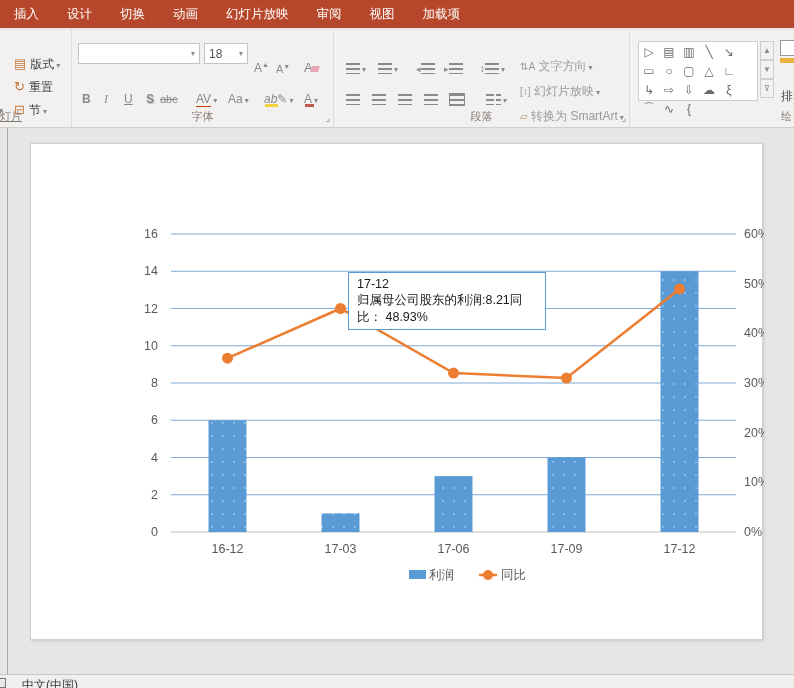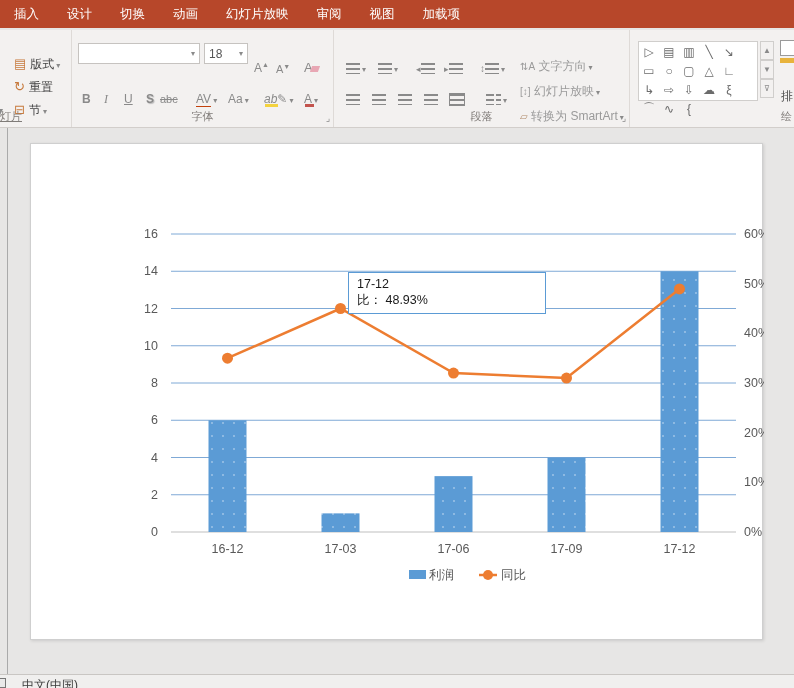--- a/index.html
+++ b/index.html
@@ -203,20 +203,21 @@
           <circle cx="648.5" cy="144.981" r="5.5" fill="#ED7D31"></circle>
           <rect x="378" y="426" width="17" height="9" fill="#5B9BD5"></rect>
           <text x="398" y="435" font-size="12.5" fill="#595959">利润</text>
           <line x1="448" y1="431" x2="466" y2="431" stroke="#ED7D31" stroke-width="2.5"></line>
           <circle cx="457" cy="431" r="5" fill="#ED7D31"></circle>
           <text x="470" y="435" font-size="12.5" fill="#595959">同比</text>
         </svg>
 
       <div id="tooltip" class="abs">
         <div>17-12</div>
+        <div>归属母公司股东的利润:8.21同</div>
         <div>比： 48.93%</div>
       </div>
     </div>
   </div>
 
   <div id="statusbar" class="abs">
     <span id="proof-ico"></span>
     <span id="lang">中文(中国)</span>
   </div>
 

